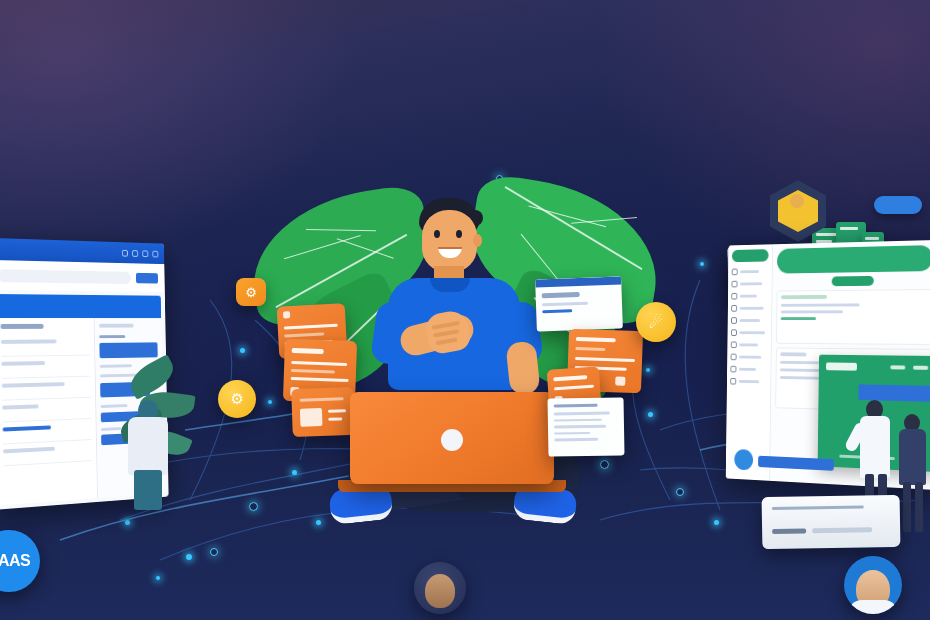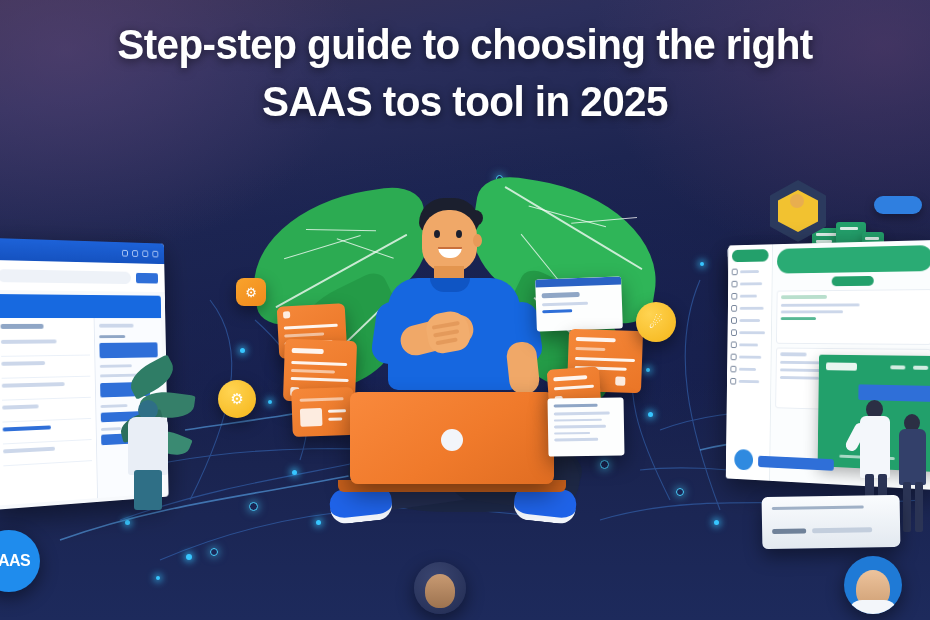--- a/index.html
+++ b/index.html
@@ -267,24 +267,20 @@
     <span class="node" style="left:240px;top:348px;width:5px;height:5px;"></span>
     <span class="node" style="left:268px;top:400px;width:4px;height:4px;"></span>
     <span class="node" style="left:646px;top:368px;width:4px;height:4px;"></span>
     <span class="node ring" style="left:496px;top:175px;width:7px;height:7px;"></span>
     <span class="node" style="left:620px;top:268px;width:5px;height:5px;"></span>
     <span class="node" style="left:700px;top:262px;width:4px;height:4px;"></span>
     <span class="node" style="left:860px;top:318px;width:4px;height:4px;"></span>
     <span class="node" style="left:156px;top:576px;width:4px;height:4px;"></span>
   </div>
 
-  <div class="title">
-    <span class="l1">Step-step guide to choosing the right</span>
-    <span class="l2">SAAS tos tool in 2025</span>
-  </div>
 
   <div>
     <div class="leaf" style="left:250px;top:196px;width:180px;height:120px;border-radius:70% 20% 60% 18%;transform:rotate(-9deg);">
       <div class="vein" style="left:14px;top:74px;width:150px;height:2px;transform:rotate(-20deg);border-radius:2px;"></div>
       <div class="vein" style="left:34px;top:48px;width:80px;height:1.4px;transform:rotate(-8deg);"></div>
       <div class="vein" style="left:60px;top:34px;width:70px;height:1.4px;transform:rotate(10deg);"></div>
       <div class="vein" style="left:86px;top:56px;width:60px;height:1.4px;transform:rotate(28deg);"></div>
     </div>
     <div class="leaf" style="left:470px;top:186px;width:190px;height:128px;border-radius:20% 70% 18% 60%;transform:rotate(9deg);background:#2fb558;">
       <div class="vein" style="left:20px;top:40px;width:160px;height:2px;transform:rotate(22deg);border-radius:2px;"></div>

